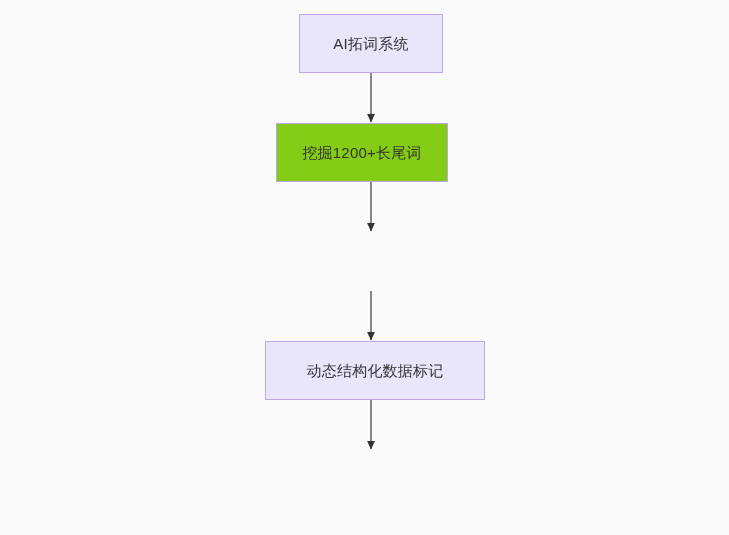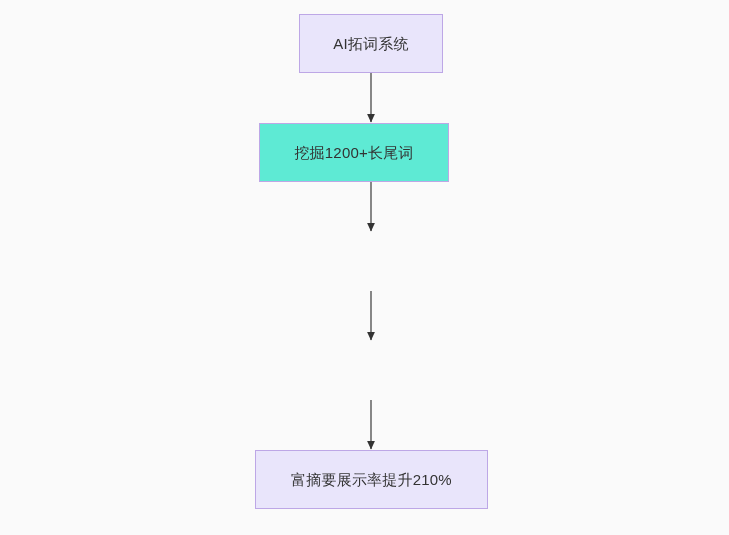--- a/index.html
+++ b/index.html
@@ -60,23 +60,23 @@
     <line x1="371" y1="73" x2="371" y2="122" stroke="#555555" stroke-width="1.4" marker-end="url(#arrowhead)"></line>
     <line x1="371" y1="182" x2="371" y2="231" stroke="#555555" stroke-width="1.4" marker-end="url(#arrowhead)"></line>
     <line x1="371" y1="291" x2="371" y2="340" stroke="#555555" stroke-width="1.4" marker-end="url(#arrowhead)"></line>
     <line x1="371" y1="400" x2="371" y2="449" stroke="#555555" stroke-width="1.4" marker-end="url(#arrowhead)"></line>
   </svg>
 
   <div class="node" id="node-n1" style="left: 299px; top: 14px; width: 144px; background: rgb(233, 229, 251); border-color: rgb(189, 167, 230); color: rgb(51, 51, 51);">
     <span class="node-label">AI拓词系统</span>
   </div>
 
-  <div class="node" id="node-n2" style="left: 259px; top: 123px; width: 190px; background: #5eead4; border-color: rgb(189, 167, 230); color: rgb(51, 51, 51);">
+  <div class="node" id="node-n2" style="left: 276px; top: 123px; width: 172px; background: #84cc16; border-color: rgb(189, 167, 230); color: rgb(51, 51, 51);">
     <span class="node-label">挖掘1200+长尾词</span>
   </div>
 
 
+  <div class="node" id="node-n4" style="left: 265px; top: 341px; width: 220px; background: rgb(233, 229, 251); border-color: rgb(189, 167, 230); color: rgb(51, 51, 51);">
+    <span class="node-label">动态结构化数据标记</span>
+  </div>
 
-  <div class="node" id="node-n5" style="left: 255px; top: 450px; width: 233px; background: rgb(233, 229, 251); border-color: rgb(189, 167, 230); color: rgb(51, 51, 51);">
-    <span class="node-label">富摘要展示率提升210%</span>
-  </div>
 
 </div>
 
 </body></html>

